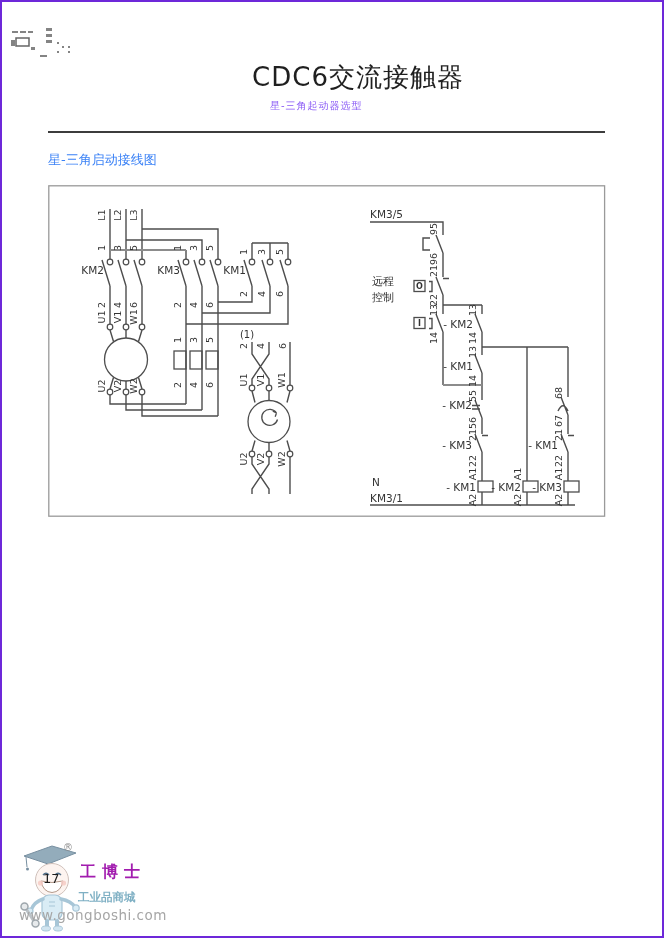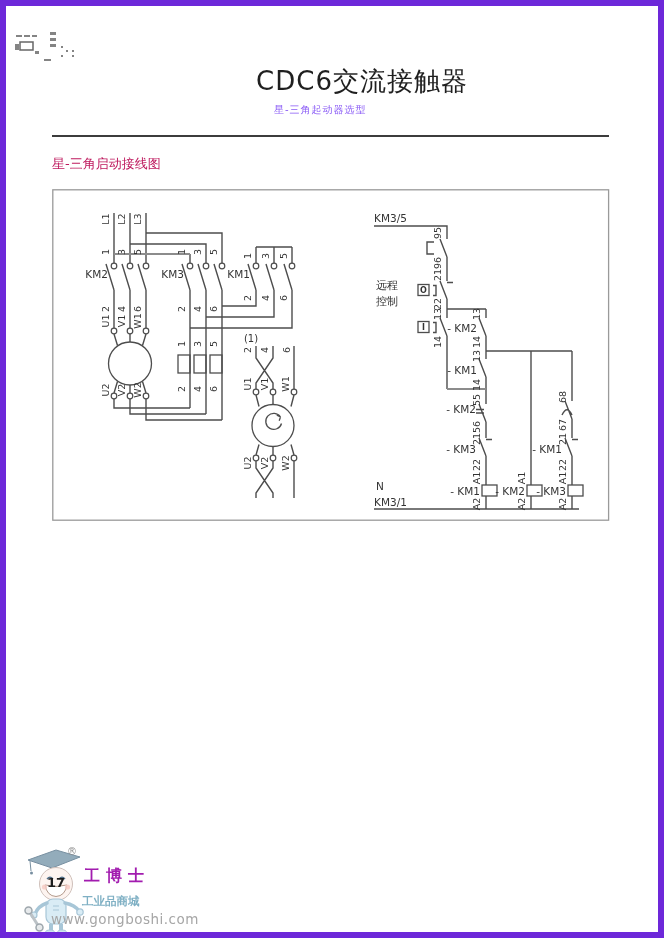--- a/index.html
+++ b/index.html
@@ -1,30 +1,30 @@
 <!DOCTYPE html>
 <html><head>
 <meta charset="utf-8">
 <style>
   html,body{margin:0;padding:0;background:#e9e9e9;}
   .page{position:relative;width:664px;height:938px;background:#ffffff;
-        border:6px solid #6d28d9;box-sizing:border-box;overflow:hidden;
+        border:2px solid #6d28d9;box-sizing:border-box;overflow:hidden;
         font-family:"DejaVu Sans","Liberation Sans",sans-serif;color:#2e2e2e;}
   .abs{position:absolute;}
   #doc-title{left:24px;top:58px;width:664px;text-align:center;font-size:26px;
              font-weight:500;letter-spacing:1px;color:#1f1f1f;}
   #doc-subtitle{left:268px;top:97px;font-size:10px;letter-spacing:1px;color:#8b5cf6;}
   #head-rule{left:46px;top:129px;width:557px;height:2px;background:#3c3c3c;}
-  #section-label{left:46px;top:149px;font-size:13px;color:#be185d;}
-  #page-number{left:41px;top:869px;font-size:13px;font-weight:bold;color:#1c1c1c;z-index:3;}
+  #section-label{left:46px;top:149px;font-size:13px;color:#3b82f6;}
+  #page-number{left:41px;top:869px;font-size:13px;font-weight:normal;color:#1c1c1c;z-index:3;}
   #wm-reg{left:61px;top:840px;font-size:10px;color:#8f8f8f;z-index:3;}
   #wm-brand{left:78px;top:860px;font-size:16px;font-weight:bold;letter-spacing:6px;
             color:#a21caf;z-index:3;}
   #wm-tagline{left:76px;top:888px;font-size:11.5px;color:#7fb0c4;z-index:3;font-weight:bold;}
-  #wm-url{left:17px;top:905px;font-size:13.5px;letter-spacing:.5px;color:#a6a6a6;z-index:3;margin-left:28px;}
+  #wm-url{left:17px;top:905px;font-size:13.5px;letter-spacing:.5px;color:#a6a6a6;z-index:3;}
   svg{position:absolute;left:0;top:0;z-index:1;}
   .w{stroke:#4d4d4d;stroke-width:1.4;fill:none;}
   .wg{stroke:#8c8c8c;stroke-width:2;fill:none;}
   .sym{stroke:#4d4d4d;stroke-width:1.3;fill:none;}
   .term{fill:#ffffff;stroke:#4d4d4d;stroke-width:1.2;}
   .box{fill:none;stroke:#4d4d4d;stroke-width:1.3;}
   .frame{fill:none;stroke:#9a9a9a;stroke-width:1.3;}
   text{font-family:"DejaVu Sans","Liberation Sans",sans-serif;fill:#333;}
   .rl{font-size:9.5px;text-anchor:middle;}
   .hl{font-size:10.5px;}

